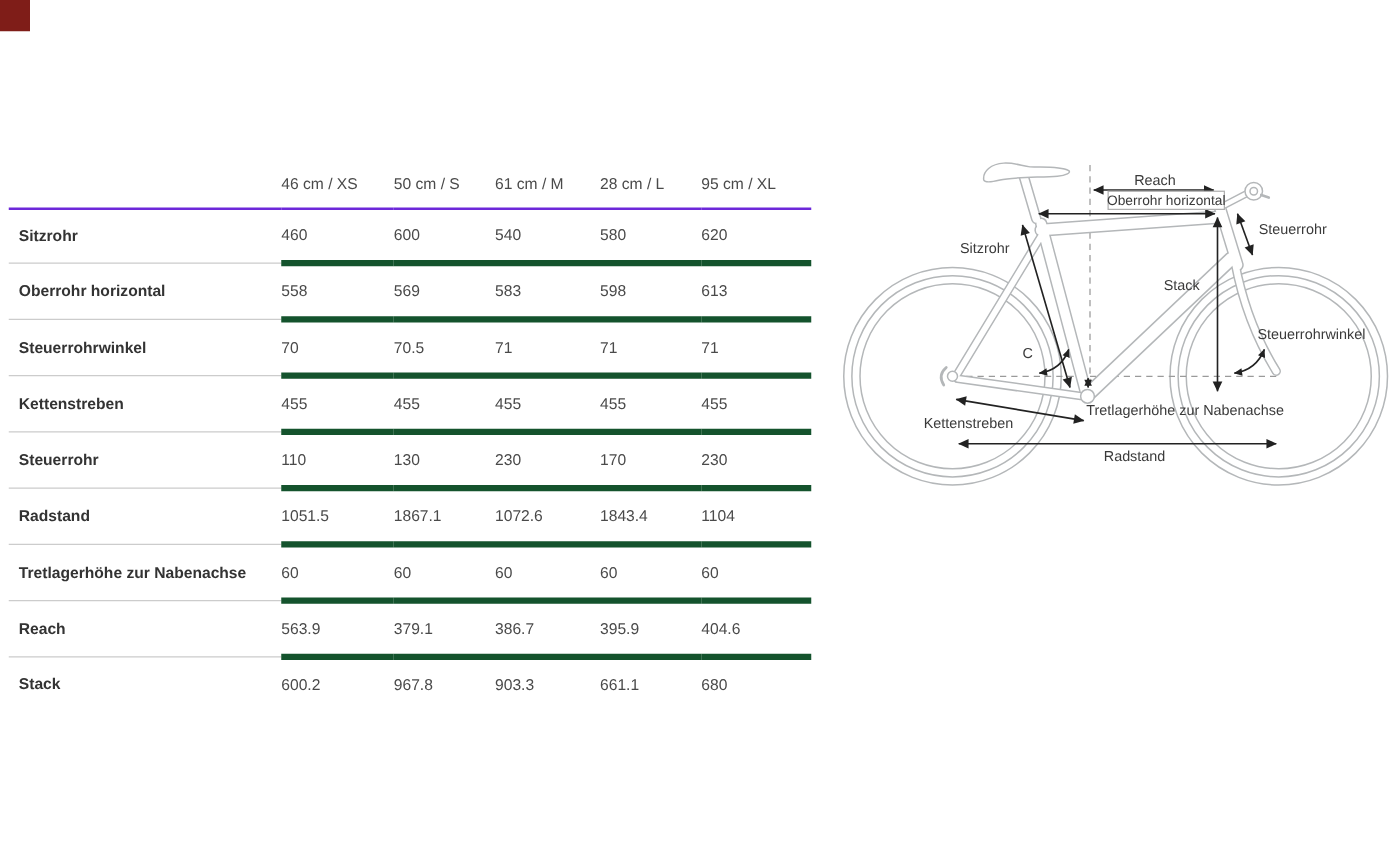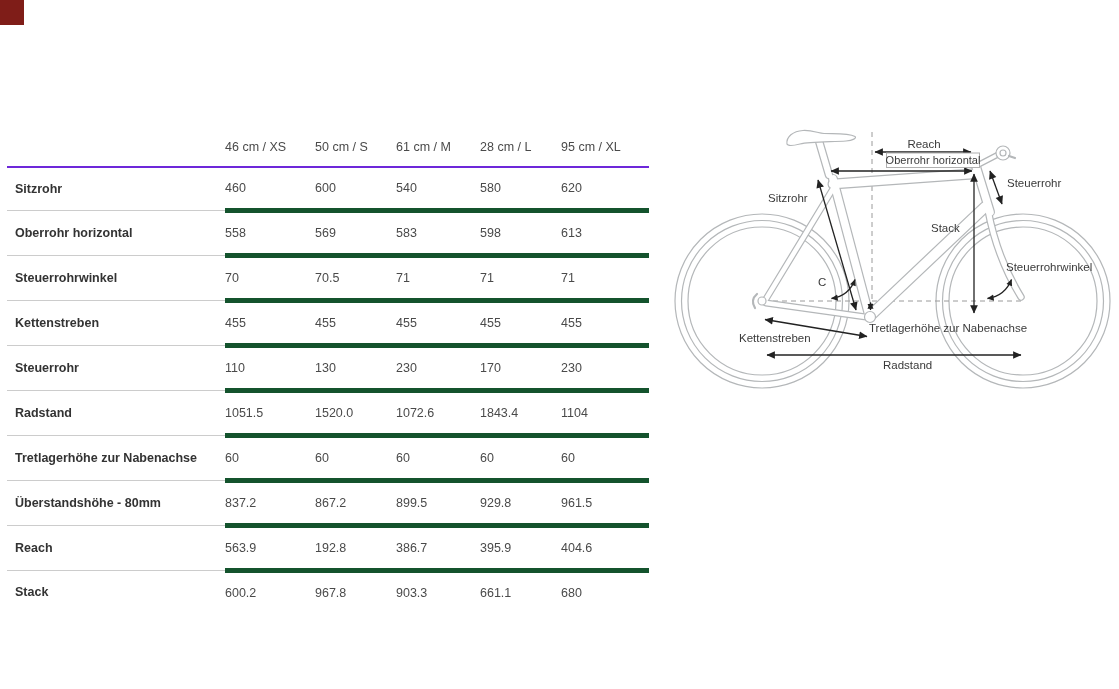--- a/index.html
+++ b/index.html
@@ -103,45 +103,37 @@
         <th>Steuerrohr</th>
         <td>110</td>
         <td>130</td>
         <td>230</td>
         <td>170</td>
         <td>230</td>
       </tr>
       <tr>
         <th>Radstand</th>
         <td>1051.5</td>
-        <td>1520.0</td>
+        <td>1867.1</td>
         <td>1072.6</td>
         <td>1843.4</td>
         <td>1104</td>
       </tr>
       <tr>
         <th>Tretlagerhöhe zur Nabenachse</th>
         <td>60</td>
         <td>60</td>
         <td>60</td>
         <td>60</td>
         <td>60</td>
       </tr>
       <tr>
-        <th>Überstandshöhe - 80mm</th>
-        <td>837.2</td>
-        <td>867.2</td>
-        <td>899.5</td>
-        <td>929.8</td>
-        <td>961.5</td>
-      </tr>
-      <tr>
         <th>Reach</th>
         <td>563.9</td>
-        <td>192.8</td>
+        <td>379.1</td>
         <td>386.7</td>
         <td>395.9</td>
         <td>404.6</td>
       </tr>
       <tr>
         <th>Stack</th>
         <td>600.2</td>
         <td>967.8</td>
         <td>903.3</td>
         <td>661.1</td>

